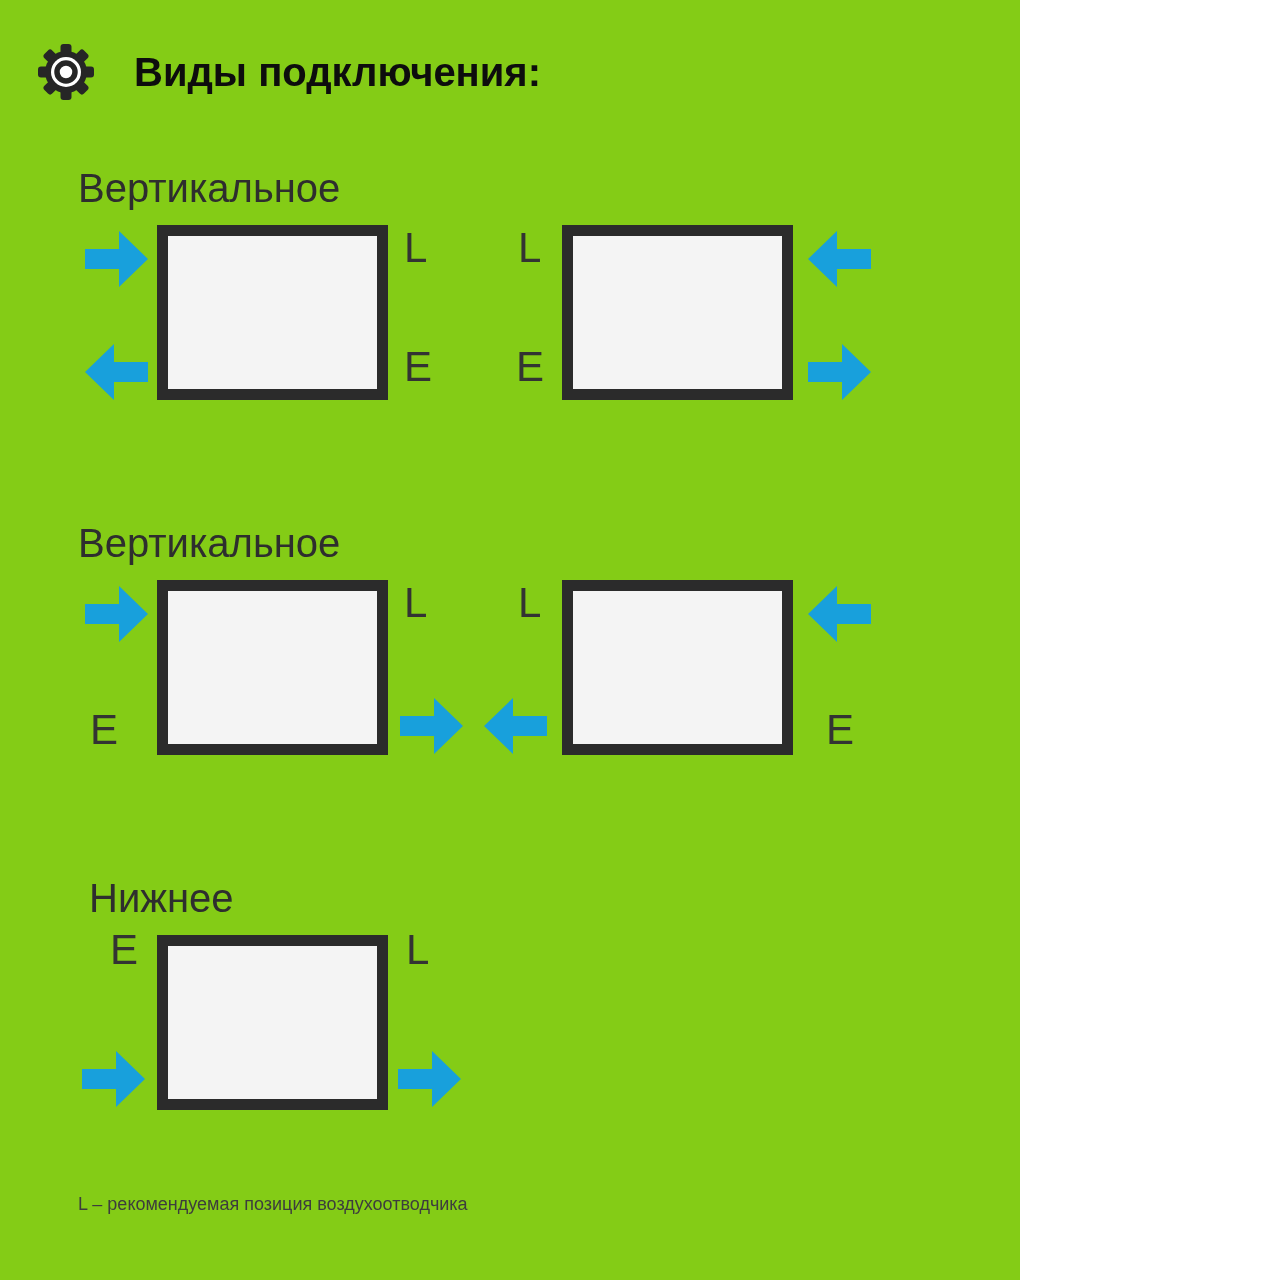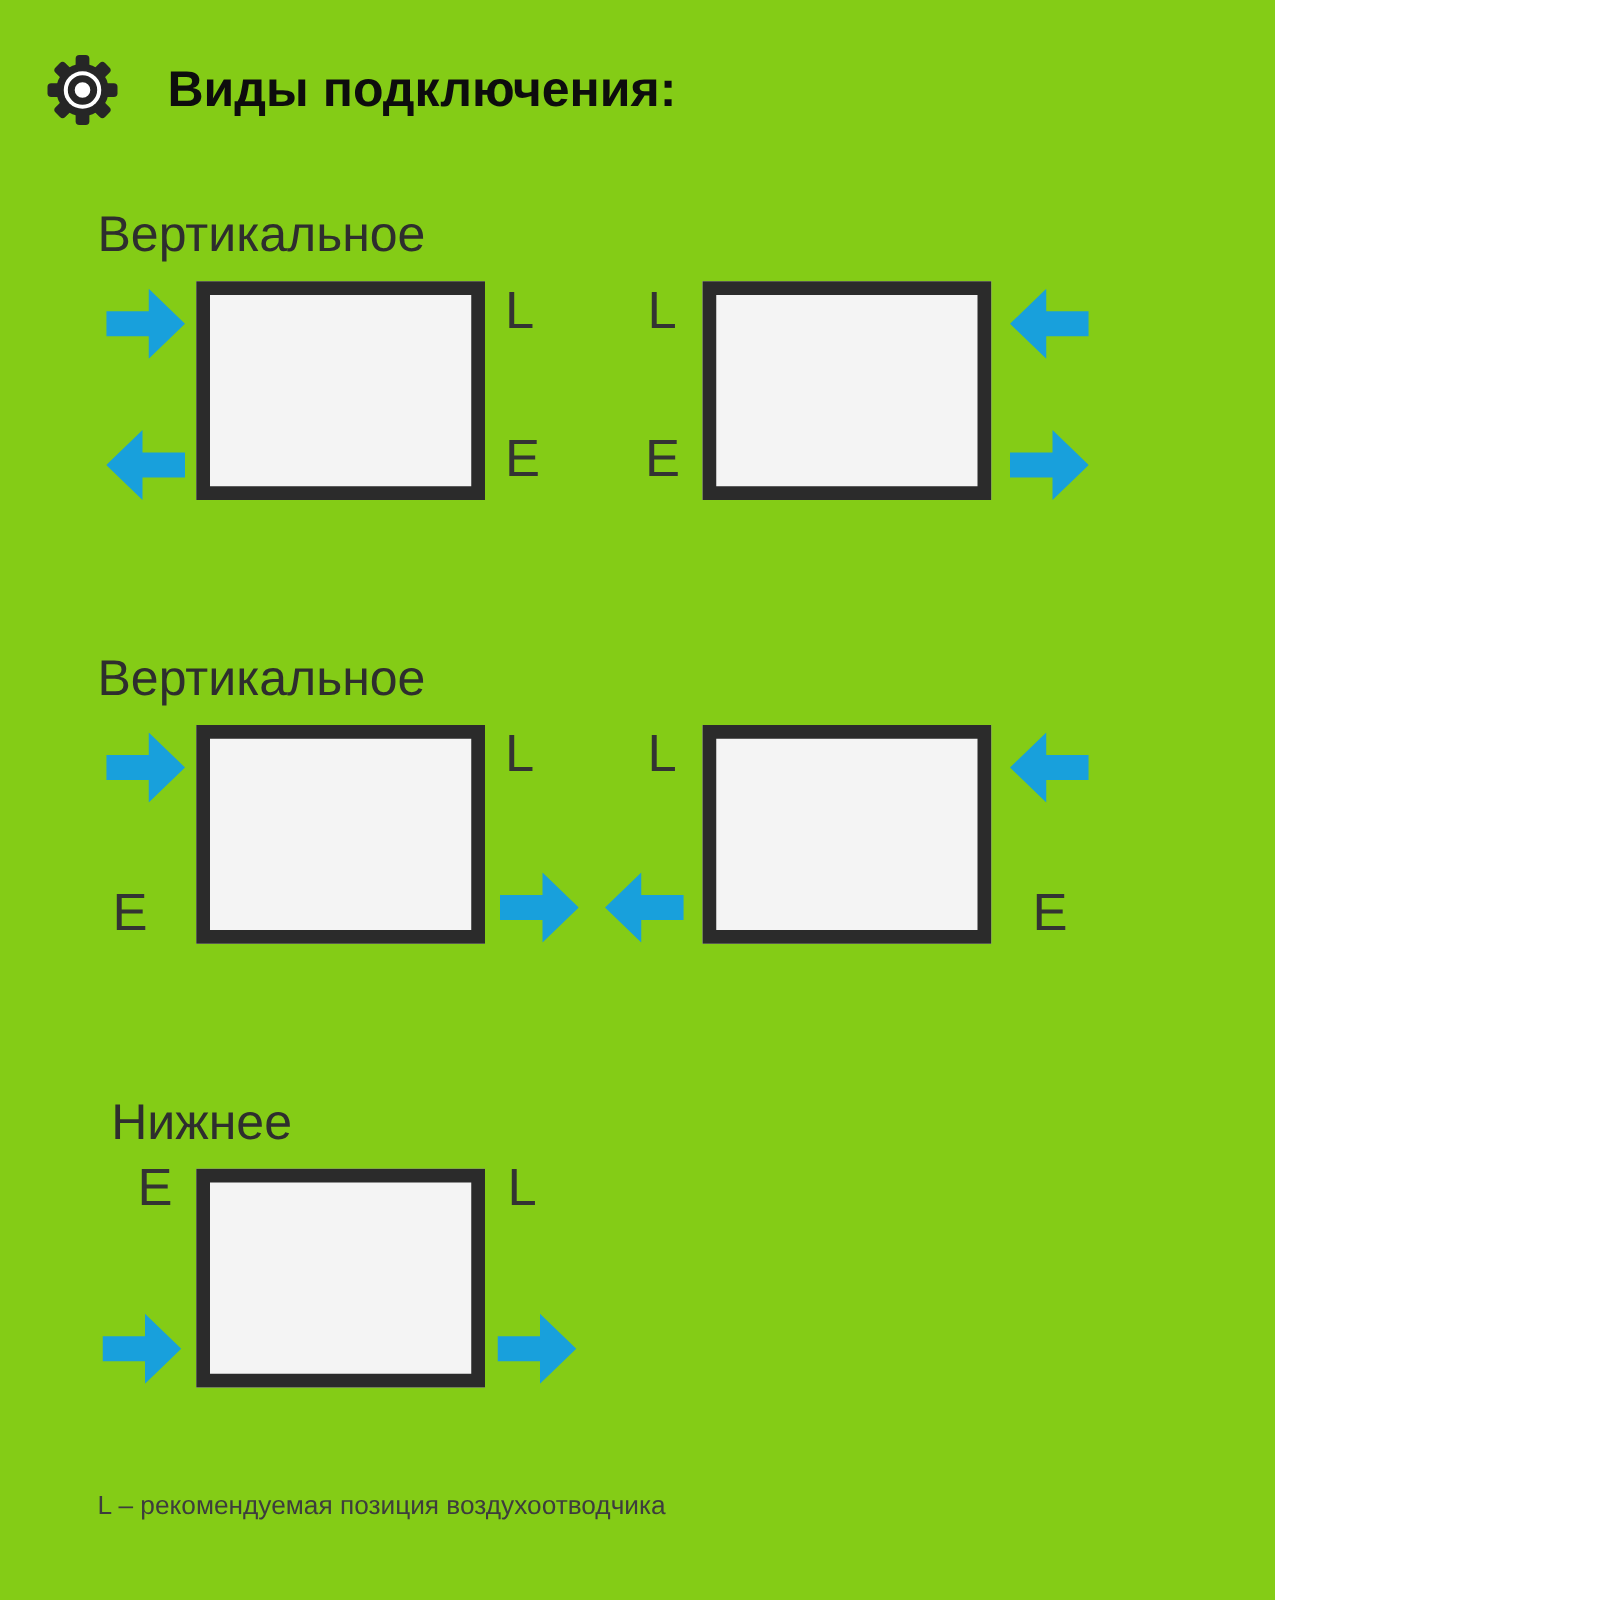--- a/index.html
+++ b/index.html
@@ -37,21 +37,21 @@
   .port-label {
     font-size: 42px;
     font-weight: 400;
     color: #333333;
     line-height: 1;
     white-space: nowrap;
   }
   .arrow { width: 63px; height: 56px; display: block; }
   .legend { line-height: 37px; }
   .legend-line {
-    font-size: 21px;
+    font-size: 18px;
     font-weight: 400;
     color: #3d3d3d;
     line-height: 37px;
     white-space: nowrap;
   }
   .gear { width: 60px; height: 60px; display: block; }
 </style>
 </head>
 <body>
 

